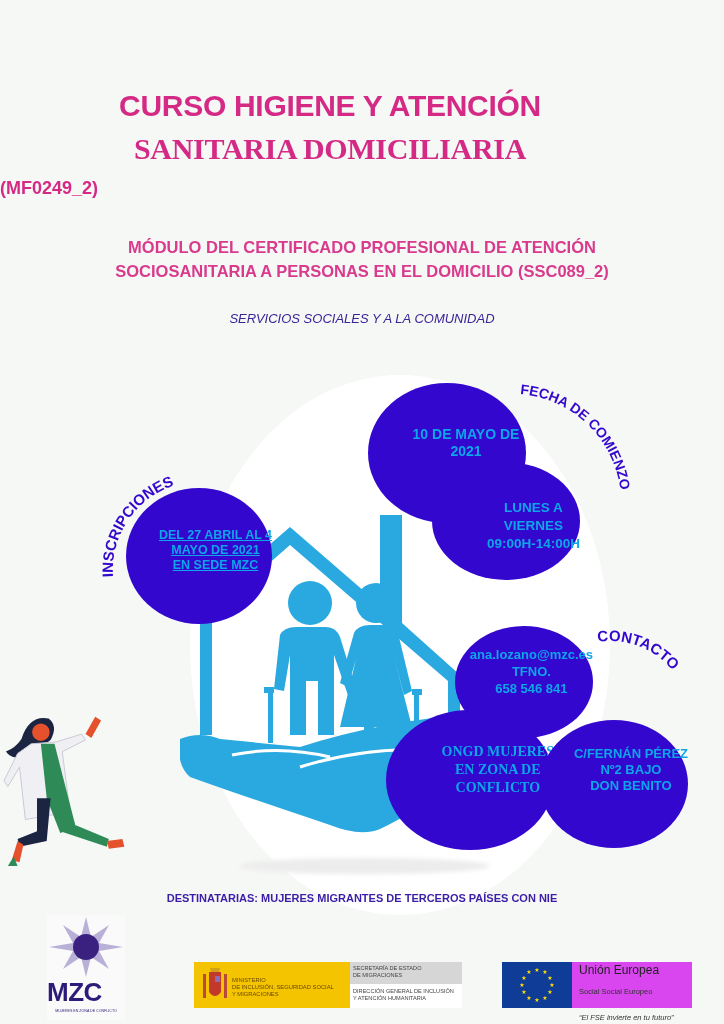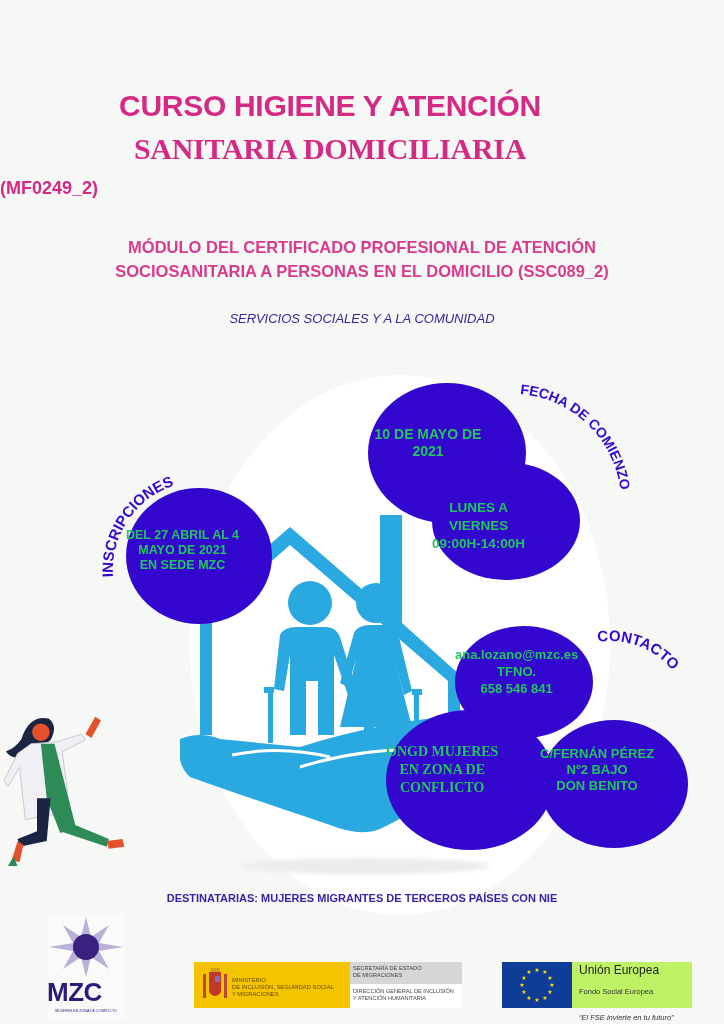--- a/index.html
+++ b/index.html
@@ -35,35 +35,35 @@
   .shadow {
     position: absolute; left: 240px; top: 858px; width: 250px; height: 16px;
     background: #ececec; border-radius: 50%;
     filter: blur(2px);
   }
 
   .illustration { position: absolute; left: 180px; top: 495px; width: 320px; height: 340px; }
 
   .bubble {
     position: absolute; border-radius: 50%; background: #3407cf;
-    color: #22c55e; font-weight: 700; text-align: center;
-    display: flex; align-items: center; justify-content: flex-start;
+    color: #0ea5e9; font-weight: 700; text-align: center;
+    display: flex; align-items: center; justify-content: flex-end;
     font-size: 13.5px; line-height: 17px;
   }
   .b-date { left: 368px; top: 383px; width: 158px; height: 140px; }
   .b-schedule { left: 432px; top: 462px; width: 148px; height: 118px; }
   .b-insc { left: 126px; top: 488px; width: 146px; height: 136px; }
   .b-contact { left: 455px; top: 626px; width: 138px; height: 112px; }
   .b-ongd { left: 386px; top: 710px; width: 168px; height: 140px; font-family: Liberation Serif, serif; }
   .b-addr { left: 540px; top: 720px; width: 148px; height: 128px; }
 
   .bubble-text { padding-top: 0; }
   .b-date .bubble-text { margin-top: -20px; font-size: 14px; }
   .b-schedule .bubble-text { margin-top: 10px; font-size: 13.5px; line-height: 18px; }
-  .b-insc .bubble-text { font-size: 12.5px; line-height: 15px; margin-top: -12px; }
+  .b-insc .bubble-text { font-size: 12.5px; line-height: 15px; margin-top: -12px; text-decoration: underline; }
   .b-contact .bubble-text { font-size: 13px; line-height: 17px; margin-top: -22px; }
   .b-ongd .bubble-text { font-size: 14px; line-height: 18px; margin-top: -20px; }
   .b-addr .bubble-text { font-size: 13px; line-height: 16px; margin-top: -28px; }
 
   .arc-label { position: absolute; overflow: visible; }
   .arc-label text { font-family: "Liberation Sans", sans-serif; font-weight: 700; fill: #3407cf; }
 
   .doctor { position: absolute; left: 0; top: 705px; width: 140px; height: 165px; }
 
   .destinatarias {
@@ -76,21 +76,21 @@
   .mzc-sub { position: absolute; left: 0; top: 94px; width: 78px; text-align: center; color: #2e1b79; font-size: 3.6px; }
 
   .ministry { position: absolute; left: 194px; top: 962px; width: 268px; height: 46px; display: flex; }
   .ministry-yellow { width: 156px; height: 46px; background: #f5c400; position: relative; }
   .ministry-right { width: 112px; height: 46px; display: flex; flex-direction: column; }
   .ministry-gray { height: 22px; background: #d6d6d6; font-size: 5.6px; color: #444; padding: 3px 3px; line-height: 7px; }
   .ministry-white { height: 24px; background: #ffffff; font-size: 5.6px; color: #444; padding: 4px 3px; line-height: 7px; }
   .ministry-name { position: absolute; left: 38px; top: 15px; font-size: 5.8px; line-height: 7px; color: #6b4a00; }
   .coat { position: absolute; left: 8px; top: 4px; width: 26px; height: 38px; }
 
-  .eu { position: absolute; left: 502px; top: 962px; width: 190px; height: 46px; background: #bef264; display: flex; }
+  .eu { position: absolute; left: 502px; top: 962px; width: 190px; height: 46px; background: #d946ef; display: flex; }
   .eu-flag { width: 70px; height: 46px; background: #0e3c96; position: relative; }
   .eu-texts { padding-left: 7px; }
   .eu-title { font-size: 12px; color: #222; margin-top: 1px; }
   .eu-sub { font-size: 7.5px; color: #333; margin-top: 10px; }
   .eu-motto { font-size: 7.5px; color: #333; font-style: italic; margin-top: 17px; }
 </style>
 </head>
 <body>
 
 <div class="title title-1">CURSO HIGIENE Y ATENCIÓN</div>
@@ -251,16 +251,16 @@
           <text x="27" y="38">★</text>
           <text x="22" y="32">★</text>
         <text x="20" y="25">★</text>
           <text x="22" y="18">★</text>
           <text x="27" y="12">★</text>
       </g>
     </svg>
   </div>
   <div class="eu-texts">
     <div class="eu-title">Unión Europea</div>
-    <div class="eu-sub">Fondo Social Europea</div>
+    <div class="eu-sub">Social Social Europeo</div>
     <div class="eu-motto">“El FSE invierte en tu futuro”</div>
   </div>
 </div>
 
 </body></html>

